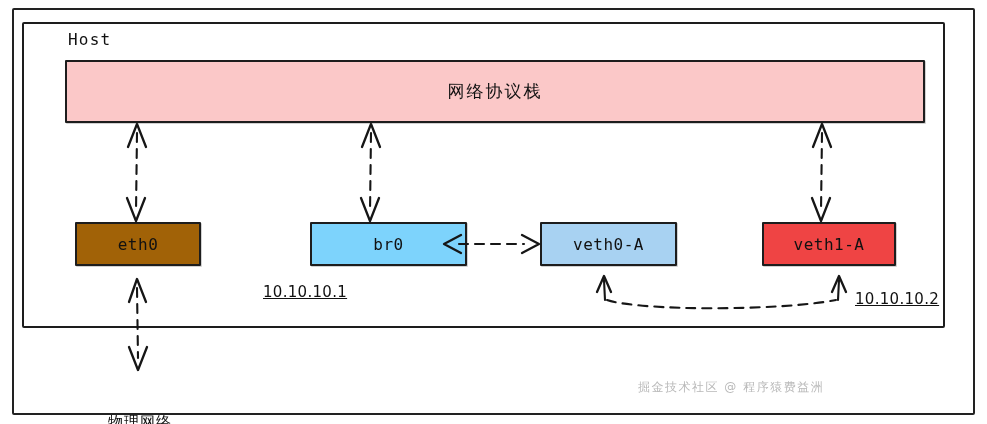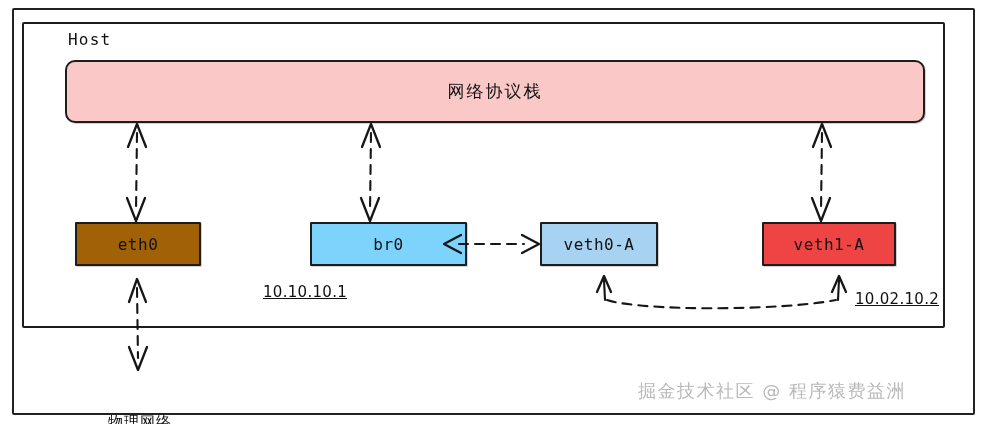--- a/index.html
+++ b/index.html
@@ -64,32 +64,31 @@
     box-shadow: 1px 1px 0 rgba(0,0,0,0.18);
   }
   #stack-box {
     left: 65px;
     top: 60px;
     width: 860px;
     height: 63px;
     background: #fbc8c8;
     font-size: 17px;
     letter-spacing: 2px;
-    border-radius: 10px;
   }
   .nic {
     top: 222px;
     height: 44px;
     font-size: 16px;
     font-family: "DejaVu Sans Mono", "Liberation Mono", monospace;
     letter-spacing: 0.5px;
   }
   #eth0-box   { left: 75px;  width: 126px; background: #a16207; }
   #br0-box    { left: 310px; width: 157px; background: #7dd3fc; }
-  #veth0a-box { left: 540px; width: 118px; background: #a8d2f2; align-items: center; }
+  #veth0a-box { left: 540px; width: 137px; background: #a8d2f2; align-items: center; }
   #veth1a-box { left: 762px; width: 134px; background: #ef4444; }
 
   .plain-label {
     position: absolute;
     color: #111111;
     font-size: 15px;
     text-decoration: underline;
   }
   #ip-br0 {
     left: 263px;
@@ -107,21 +106,21 @@
     left: 108px;
     top: 381px;
     font-size: 15px;
     letter-spacing: 1px;
     margin-top: 32px;
   }
   #watermark {
     position: absolute;
     left: 638px;
     top: 379px;
-    font-size: 18px;
+    font-size: 12px;
     color: #b9b9b9;
     letter-spacing: 1.5px;
     white-space: nowrap;
   }
   svg.overlay {
     position: absolute;
     left: 0;
     top: 0;
     width: 987px;
     height: 424px;
@@ -169,21 +168,21 @@
   <div class="node nic" id="veth0a-box">
     <span>veth0-A</span>
   </div>
 
   <div class="node nic" id="veth1a-box">
     <span>veth1-A</span>
   </div>
 
   <div class="plain-label" id="ip-br0">10.10.10.1</div>
 
-  <div class="plain-label" id="ip-veth1">10.02.10.2</div>
+  <div class="plain-label" id="ip-veth1">10.10.10.2</div>
 
   <div class="plain-label" id="phys-net-label">物理网络</div>
 
   <div id="watermark">掘金技术社区 @ 程序猿费益洲</div>
 
   <svg class="overlay" viewBox="0 0 987 424">
 
     <g>
       <path class="wire dashed" d="M137,133 L136,212"></path>
       <path class="head" d="M128,147 L137,124 L146,147"></path>

